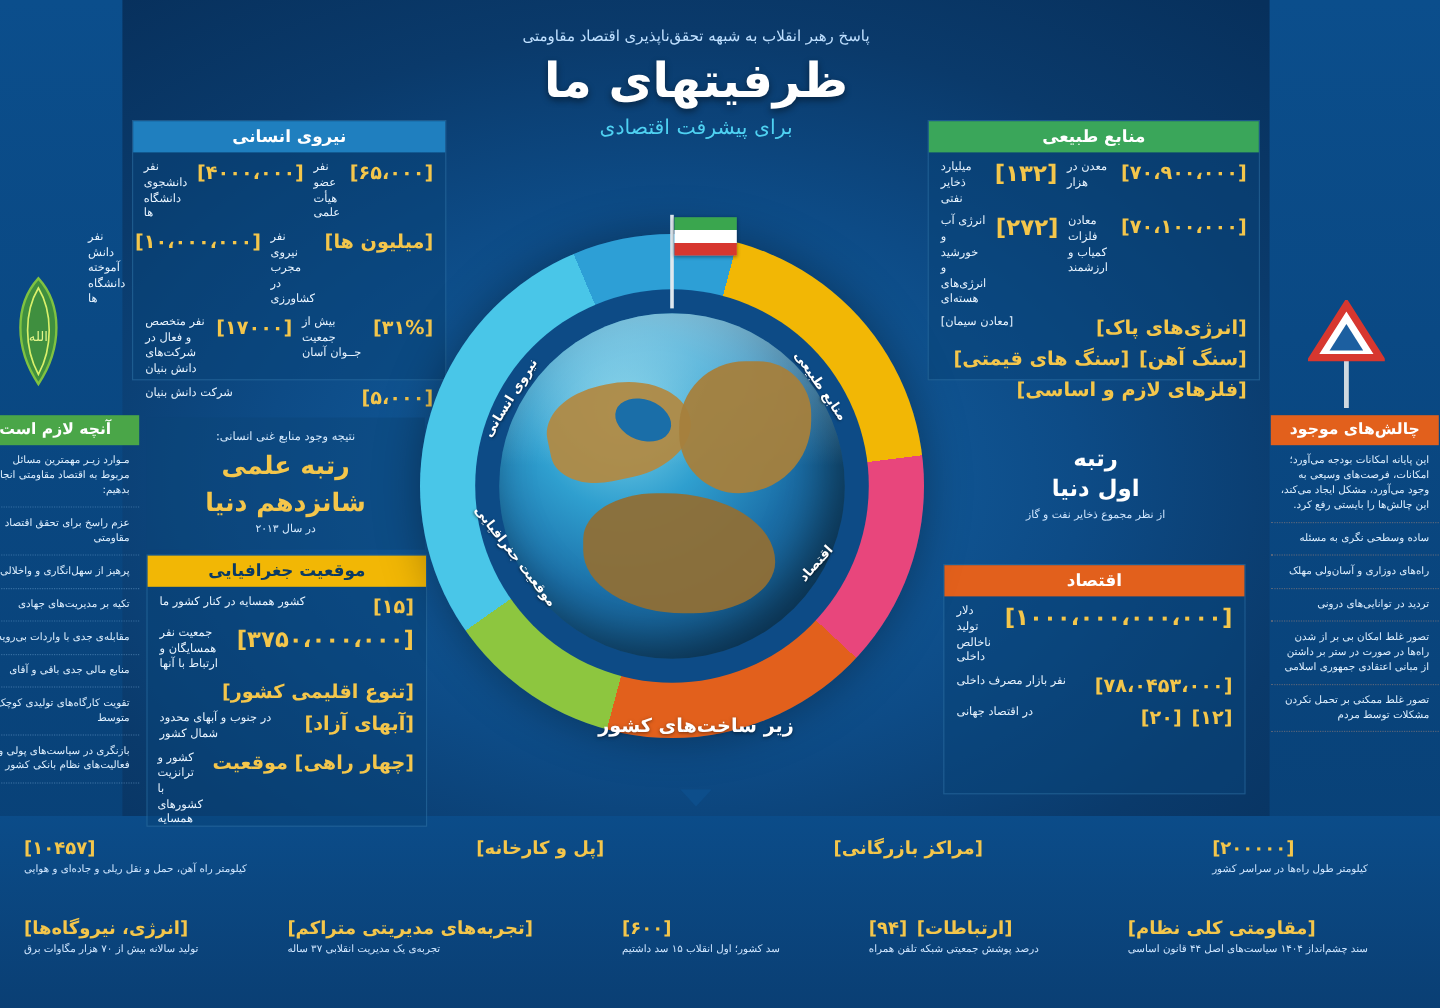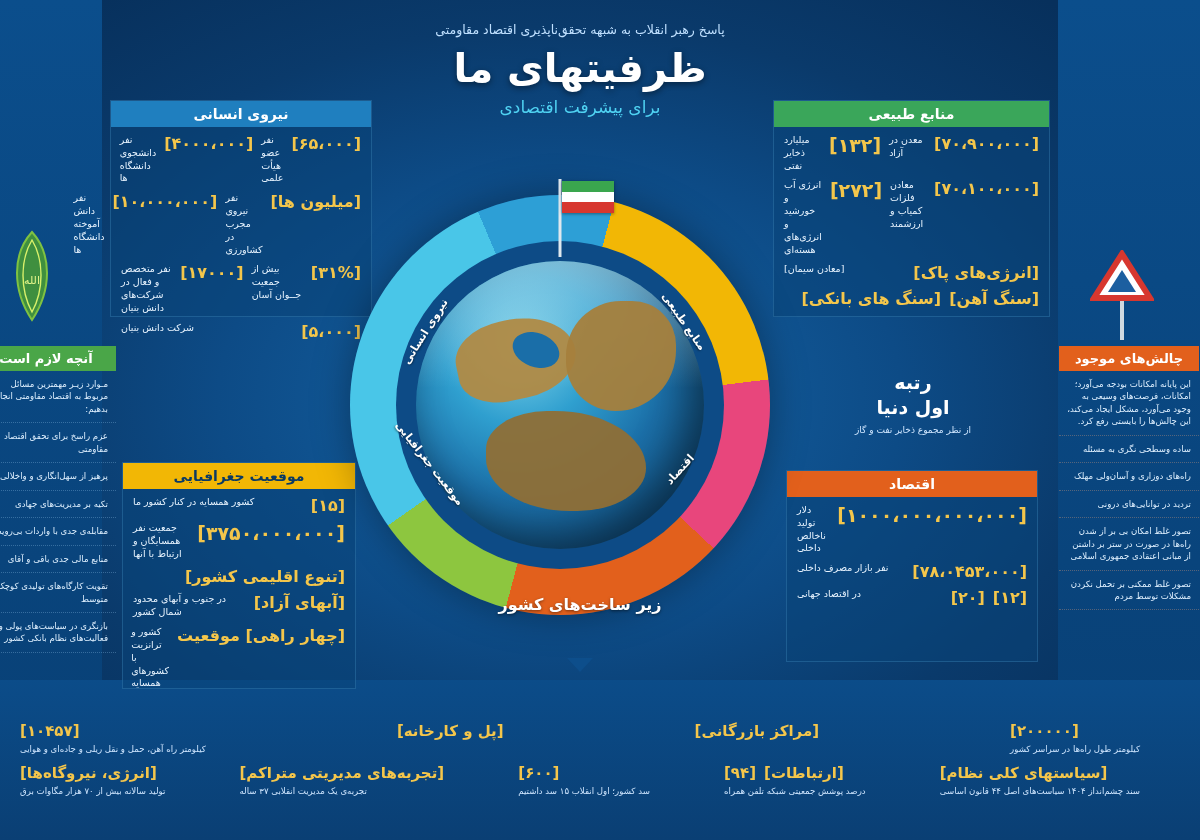--- a/index.html
+++ b/index.html
@@ -74,21 +74,21 @@
 
   
   #infra{position:absolute;top:595px;left:50%;transform:translateX(-50%);text-align:center;}
   #infra .lbl{font-size:16px;font-weight:bold;color:#ffffff;text-shadow:0 1px 3px rgba(0,0,0,.5);}
 
   
   .bottom-wrap{position:absolute;left:0;right:0;bottom:0;height:168px;}
   .arrow-down{position:absolute;left:50%;top:-14px;transform:translateX(-50%);
     width:0;height:0;border-left:13px solid transparent;border-right:13px solid transparent;border-top:14px solid #0d4e8b;}
   .brow{position:absolute;left:60px;right:60px;display:flex;flex-direction:row-reverse;justify-content:space-between;align-items:flex-start;}
-  .brow.r1{top:26px;margin-top:24px;}
+  .brow.r1{top:26px;}
   .brow.r2{top:92px;}
   .bitem{display:flex;flex-direction:column;align-items:flex-end;text-align:right;max-width:230px;}
   .bitem .bnum{color:#f4c64b;font-size:15px;font-weight:bold;}
   .bitem .btxt{color:#cfe6ff;font-size:8.6px;line-height:1.4;margin-top:3px;}
   .brow-inner{display:flex;gap:8px;align-items:center;}
 
   
   .globe-wrap{position:absolute;left:600px;top:405px;transform:translate(-50%,-50%);width:420px;height:420px;}
   .ring{position:absolute;border-radius:50%;}
   .ring-outer{left:0;top:0;width:420px;height:420px;
@@ -173,37 +173,40 @@
     <div class="stat-row">
       <div class="stat-num">[۵،۰۰۰]</div>
       <div class="stat-txt">شرکت دانش بنیان</div>
     </div>
   </div>
 
   <div class="panel" id="natural">
     <div class="panel-title">منابع طبیعی</div>
     <div class="stat-row">
       <div class="stat-num">[۷۰،۹۰۰،۰۰۰]</div>
-      <div class="stat-txt">معدن در آزاد</div>
+      <div class="stat-txt">معدن در هزار</div>
       <div class="stat-num sm">[۱۳۲]</div>
       <div class="stat-txt">میلیارد ذخایر نفتی</div>
     </div>
     <div class="stat-row">
       <div class="stat-num">[۷۰،۱۰۰،۰۰۰]</div>
       <div class="stat-txt">معادن فلزات کمیاب و ارزشمند</div>
       <div class="stat-num sm">[۲۷۲]</div>
       <div class="stat-txt">انرژی آب و خورشید و انرژی‌های هسته‌ای</div>
     </div>
     <div class="stat-row">
       <div class="stat-num">[انرژی‌های پاک]</div>
       <div class="stat-txt">[معادن سیمان]</div>
     </div>
     <div class="stat-row">
       <div class="stat-num">[سنگ آهن]</div>
-      <div class="stat-num">[سنگ های بانکی]</div>
+      <div class="stat-num">[سنگ های قیمتی]</div>
+    </div>
+    <div class="stat-row">
+      <div class="stat-num">[فلزهای لازم و اساسی]</div>
     </div>
   </div>
 
   <div class="panel" id="needed">
     <div class="panel-title">آنچه لازم است</div>
     <div class="bullet">مـوارد زیـر مهمترین مسائل مربوط به اقتصاد مقاومتی انجام بدهیم:</div>
     <div class="bullet">عزم راسخ برای تحقق اقتصاد مقاومتی</div>
     <div class="bullet">پرهیز از سهل‌انگاری و واخلالی</div>
     <div class="bullet">تکیه بر مدیریت‌های جهادی</div>
     <div class="bullet">مقابله‌ی جدی با واردات بی‌رویه</div>
@@ -215,20 +218,26 @@
   <div class="panel" id="challenges">
     <div class="panel-title">چالش‌های موجود</div>
     <div class="bullet">این پایانه امکانات بودجه می‌آورد؛ امکانات، فرصت‌های وسیعی به وجود می‌آورد، مشکل ایجاد می‌کند، این چالش‌ها را بایستی رفع کرد.</div>
     <div class="bullet">ساده وسطحی نگری به مسئله</div>
     <div class="bullet">راه‌های دوزاری و آسان‌ولی مهلک</div>
     <div class="bullet">تردید در توانایی‌های درونی</div>
     <div class="bullet">تصور غلط امکان بی بر از شدن راه‌ها در صورت در ستر بر داشتن از مبانی اعتقادی جمهوری اسلامی</div>
     <div class="bullet">تصور غلط ممکنی بر تحمل نکردن مشکلات توسط مردم</div>
   </div>
 
+  <div class="panel" id="science">
+    <div class="science-lead">نتیجه وجود منابع غنی انسانی:</div>
+    <div class="science-big">رتبه علمی</div>
+    <div class="science-big">شانزدهم دنیا</div>
+    <div class="science-sub">در سال ۲۰۱۳</div>
+  </div>
 
   <div class="panel" id="geo">
     <div class="panel-title">موقعیت جغرافیایی</div>
     <div class="stat-row">
       <div class="stat-num">[۱۵]</div>
       <div class="stat-txt">کشور همسایه در کنار کشور ما</div>
     </div>
     <div class="stat-row">
       <div class="stat-num sm">[۳۷۵۰،۰۰۰،۰۰۰]</div>
       <div class="stat-txt">جمعیت نفر همسایگان و ارتباط با آنها</div>
@@ -328,19 +337,19 @@
         <div class="btxt">سد کشور؛ اول انقلاب ۱۵ سد داشتیم</div>
       </div>
       <div class="bitem">
         <div class="brow-inner">
           <div class="bnum">[ارتباطات]</div>
           <div class="bnum">[۹۴]</div>
         </div>
         <div class="btxt">درصد پوشش جمعیتی شبکه تلفن همراه</div>
       </div>
       <div class="bitem">
-        <div class="bnum">[سیاستهای کلی نظام]</div>
+        <div class="bnum">[مقاومتی کلی نظام]</div>
         <div class="btxt">سند چشم‌انداز ۱۴۰۴ سیاست‌های اصل ۴۴ قانون اساسی</div>
       </div>
     </div>
   </div>
 
 </div>
 
 </body></html>

